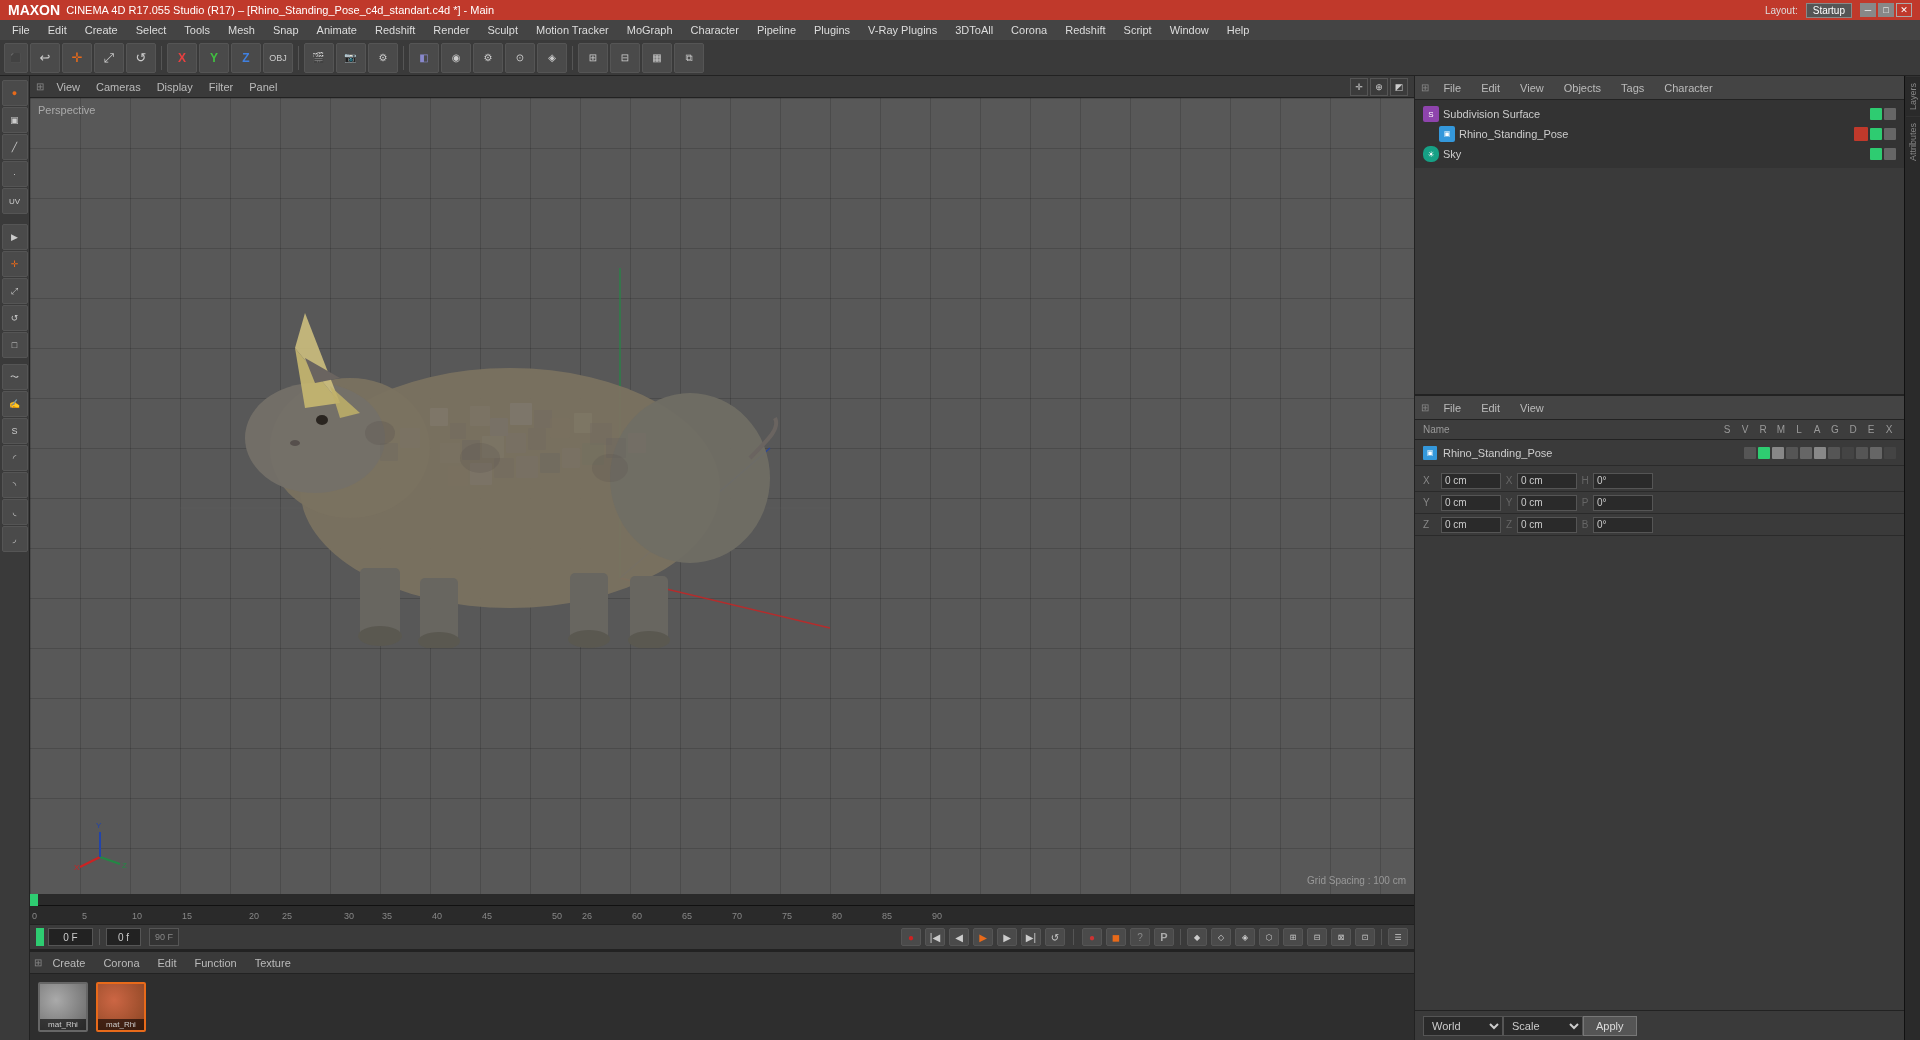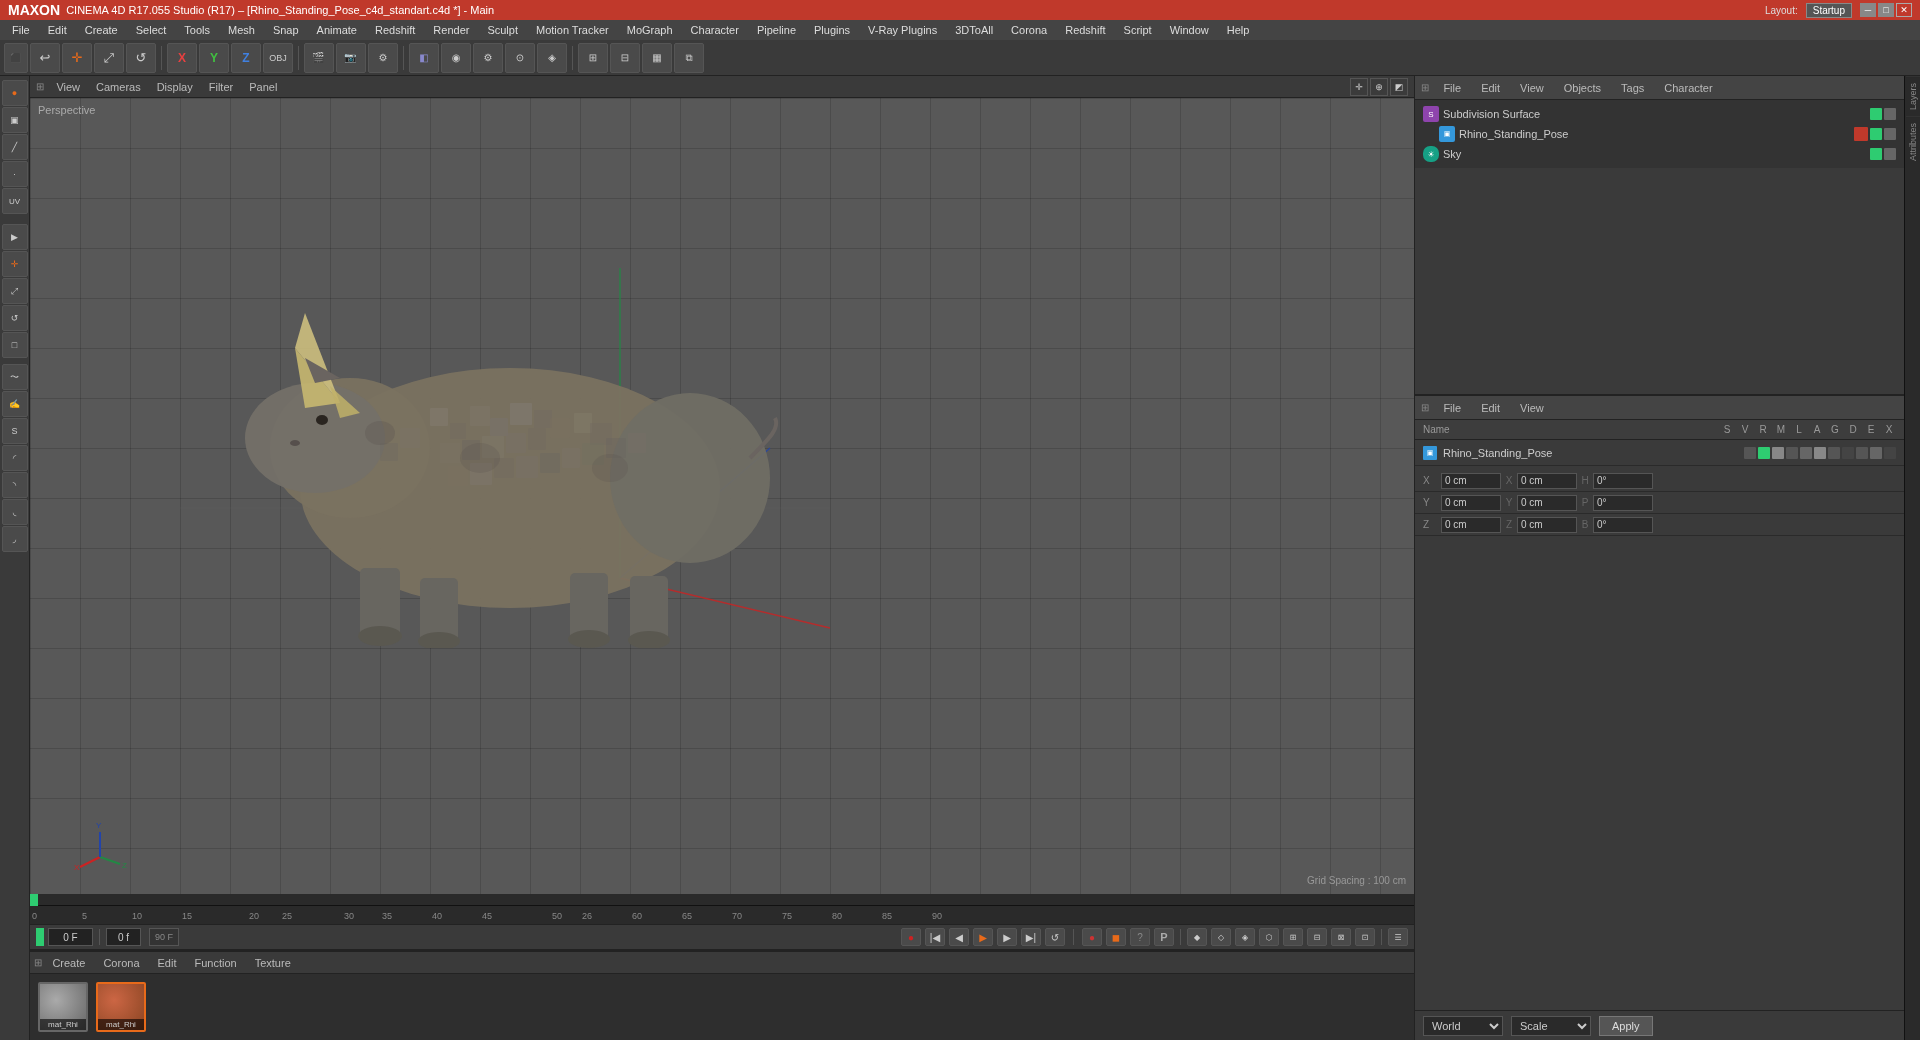--- a/index.html
+++ b/index.html
@@ -339,21 +339,20 @@
     }
 
     
     #attr-bottom {
       height: 30px;
       background: #3a3a3a;
       border-top: 1px solid #222;
       display: flex;
       align-items: center;
       padding: 0 8px;
-      gap: 8px;
     }
     .attr-bottom-dropdown {
       background: #2a2a2a;
       border: 1px solid #555;
       color: #ccc;
       font-size: 11px;
       height: 20px;
       padding: 0 4px;
       width: 80px;
     }

